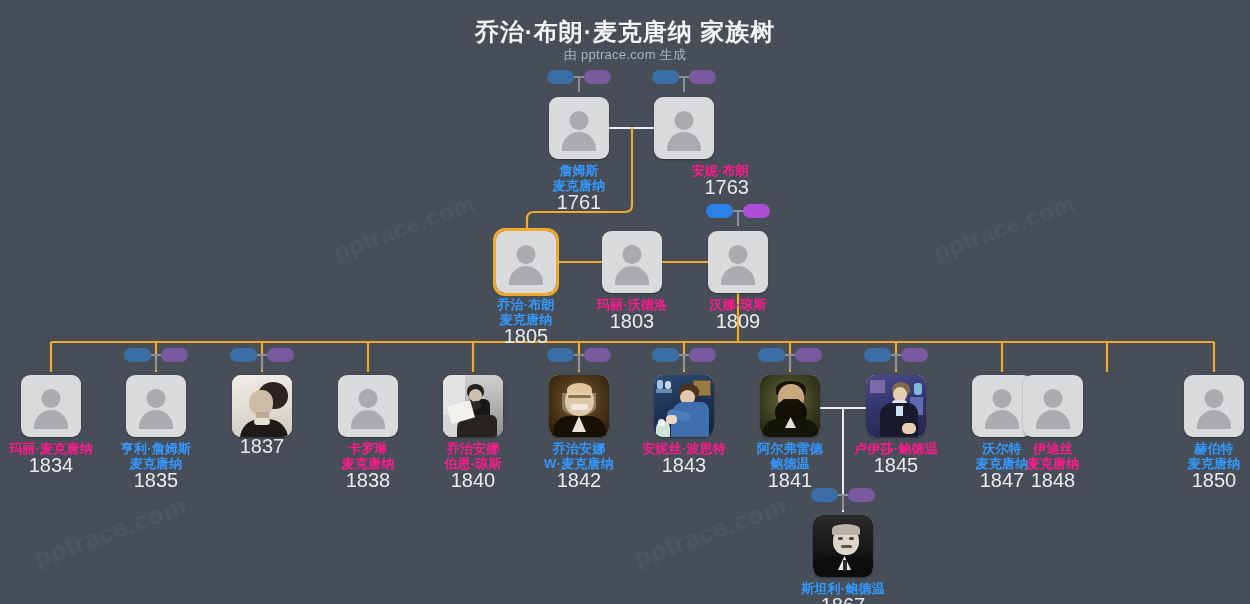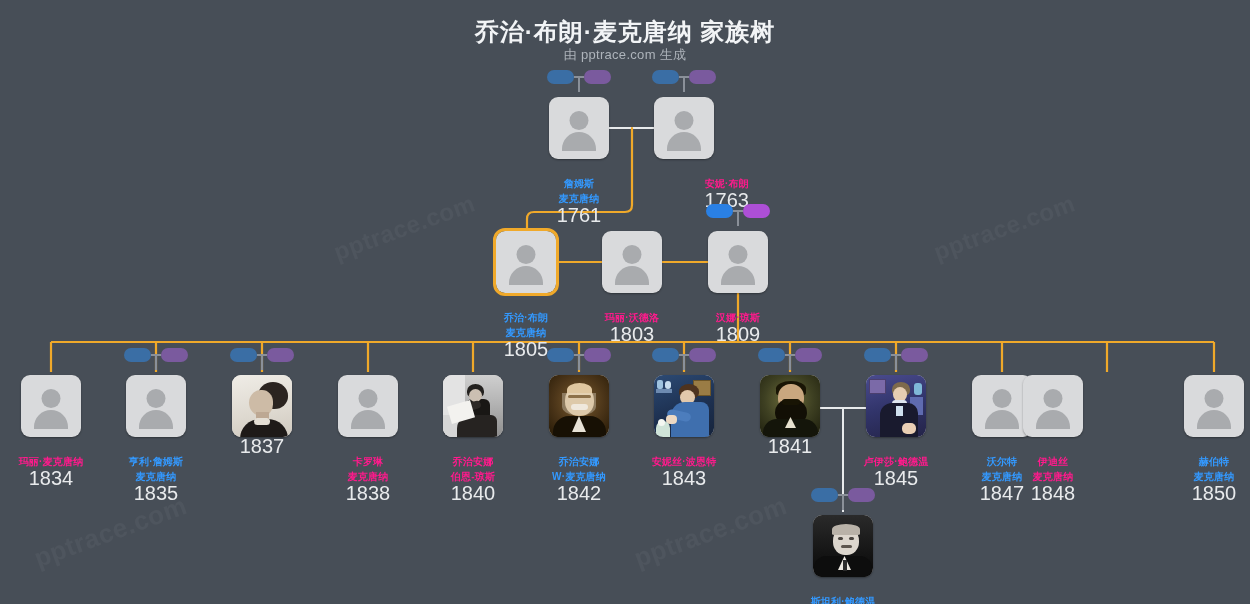--- a/index.html
+++ b/index.html
@@ -52,21 +52,21 @@
   .sil-head{
     position:absolute;left:50%;top:14px;width:19px;height:19px;border-radius:50%;
     background:#a9abae;transform:translateX(-50%);
   }
   .sil-body{
     position:absolute;left:50%;top:35px;width:34px;height:19px;
     background:#a9abae;transform:translateX(-50%);
     border-radius:18px 18px 0 0;
   }
   .pname{
-    margin-top:17px;font-size:10px;font-weight:700;line-height:15px;
+    margin-top:4px;font-size:13px;font-weight:700;line-height:15px;
     letter-spacing:.2px;word-break:keep-all;
   }
   .male{color:#3399ff;}
   .female{color:#ff1a8c;}
   .pyear{color:#e8eaec;font-size:20px;font-weight:400;line-height:17px;margin-top:1px;}
 
   
   .badge{position:absolute;width:64px;height:22px;}
   .badge .pill{position:absolute;top:0;width:27px;height:14px;border-radius:7px;}
   .badge .pill.b{left:0;background:#3a6ea5;}
@@ -421,20 +421,24 @@
         <div class="card">
           <span class="art a-alf">
             <i class="hair"></i>
             <i class="face"></i>
             <i class="beard"></i>
             <i class="mous"></i>
             <i class="body"></i>
             <i class="shirt"></i>
           </span>
         </div>
+        <div class="pname male">
+          <div>阿尔弗雷德</div>
+          <div>鲍德温</div>
+        </div>
         <div class="pyear">1841</div>
       </div>
       <div class="node" style="left: 831px; top: 375px;">
         <div class="badge" style="left: 33px; top: -27px;">
           <span class="pill b"></span>
           <span class="bar"></span>
           <span class="stem"></span>
           <span class="pill p"></span>
         </div>
         <div class="card">

